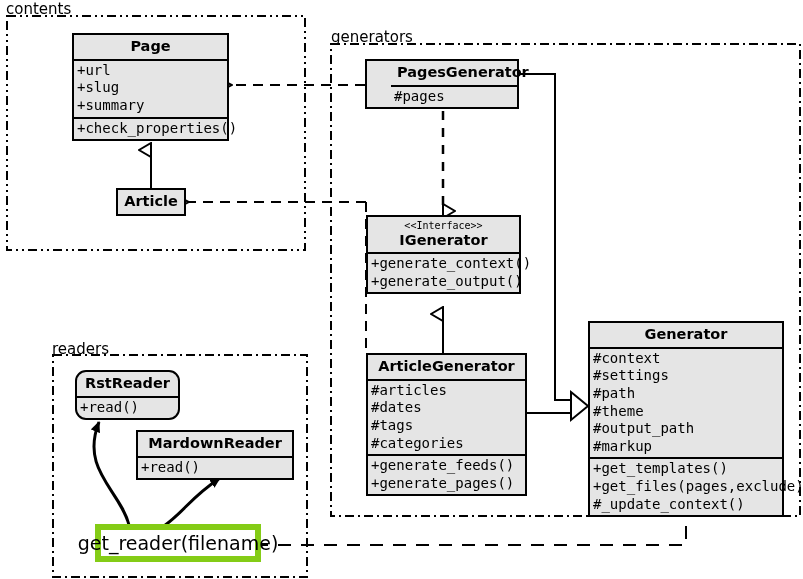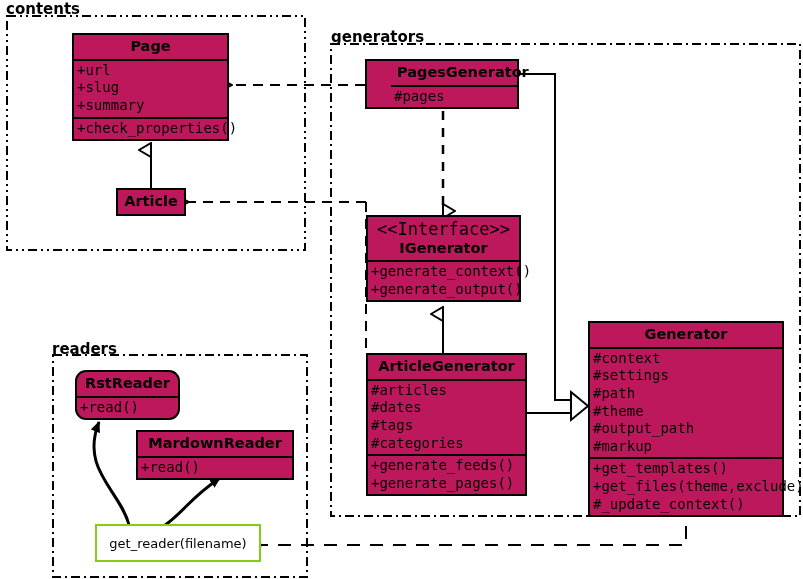--- a/index.html
+++ b/index.html
@@ -22,70 +22,69 @@
     width: 803px;
     height: 579px;
   }
   .pkg-label {
     position: absolute;
     font-family: "DejaVu Sans", sans-serif;
     font-size: 15px;
     color: #000000;
     white-space: nowrap;
     line-height: 1;
-    font-weight: bold;
   }
   .uml-box {
     position: absolute;
     box-sizing: border-box;
     border: 2px solid #000000;
-    background: #be185d;
+    background: #e5e5e5;
   }
   .uml-title {
     box-sizing: border-box;
     text-align: center;
     font-family: "DejaVu Sans", sans-serif;
     font-weight: bold;
     font-size: 14.5px;
     color: #000000;
     padding: 3px 6px 4px 6px;
     line-height: 1.15;
     white-space: nowrap;
   }
   .uml-stereotype {
     display: block;
     font-family: "DejaVu Sans Mono", monospace;
     font-weight: normal;
-    font-size: 17px;
+    font-size: 10px;
     line-height: 1.15;
   }
   .uml-sep {
     height: 0;
     border-top: 2px solid #000000;
   }
   .uml-compartment {
     box-sizing: border-box;
     font-family: "DejaVu Sans Mono", monospace;
     font-size: 14px;
     color: #000000;
     padding: 1px 2px 2px 3px;
     line-height: 1.26;
     white-space: nowrap;
   }
   .uml-compartment .row { display: block; }
   .plain-box {
     position: absolute;
     box-sizing: border-box;
-    border: 2px solid #84cc16;
+    border: 6px solid #84cc16;
     background: #ffffff;
     display: flex;
     align-items: center;
     justify-content: center;
     font-family: "DejaVu Sans", sans-serif;
-    font-size: 13px;
+    font-size: 19px;
     color: #000000;
     white-space: nowrap;
   }
 </style>
 </head>
 <body>
 
 <div id="canvas">
 
   <svg class="layer" viewBox="0 0 803 579" xmlns="http://www.w3.org/2000/svg">
@@ -197,21 +196,21 @@
       <span class="row">#context</span>
       <span class="row">#settings</span>
       <span class="row">#path</span>
       <span class="row">#theme</span>
       <span class="row">#output_path</span>
       <span class="row">#markup</span>
     </div>
     <div class="uml-sep"></div>
     <div class="uml-compartment">
       <span class="row">+get_templates()</span>
-      <span class="row">+get_files(theme,exclude)</span>
+      <span class="row">+get_files(pages,exclude)</span>
       <span class="row">#_update_context()</span>
     </div>
   </div>
 
   <div class="uml-box" style="left:75px; top:370px; width:105px;border-radius:11px;">
     <div class="uml-title">RstReader</div>
     <div class="uml-sep"></div>
     <div class="uml-compartment">
       <span class="row">+read()</span>
     </div>

